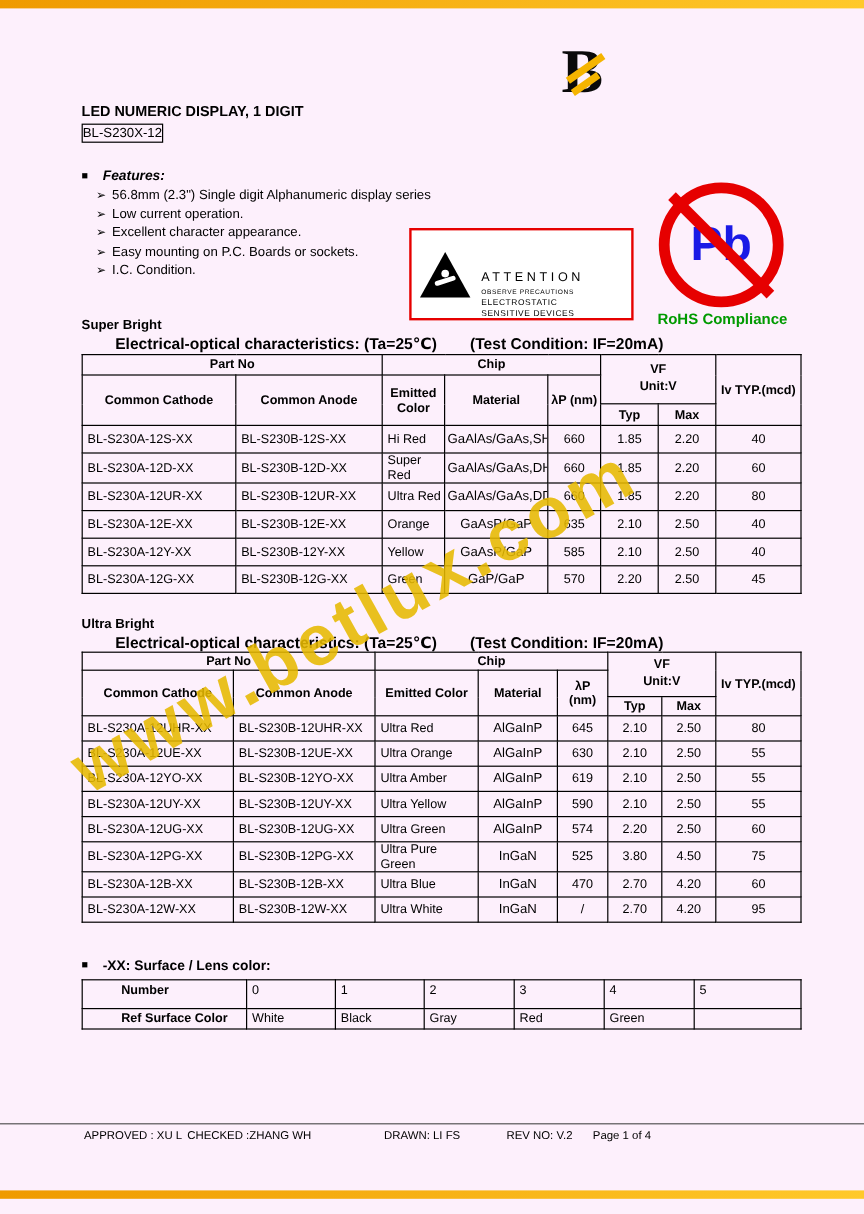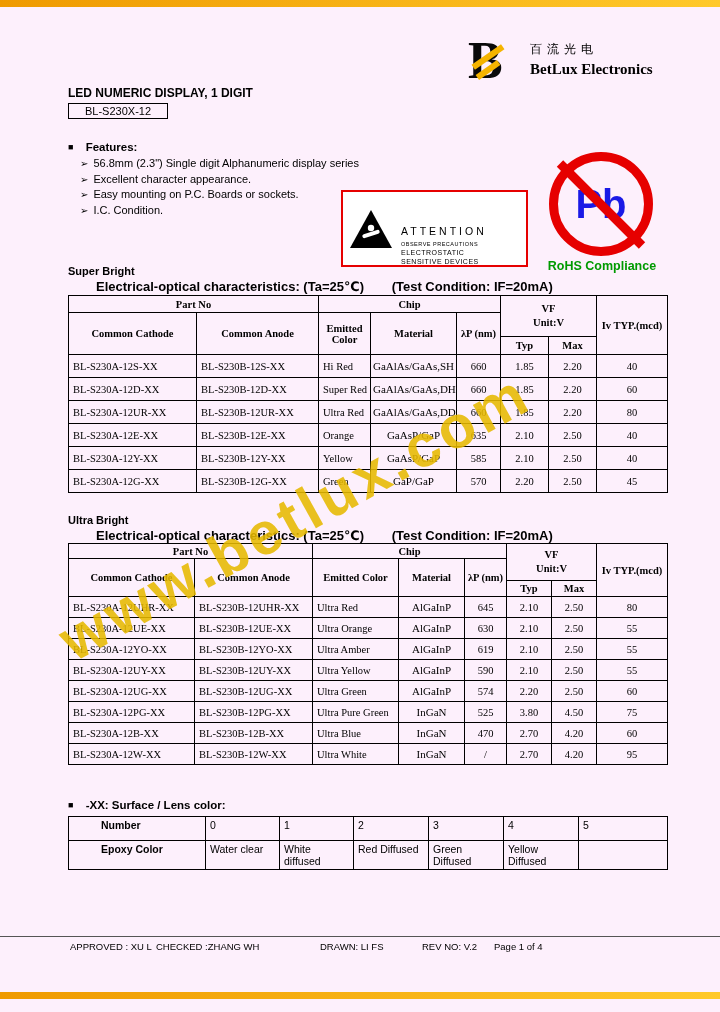--- a/index.html
+++ b/index.html
@@ -15,23 +15,23 @@
   .logo-mark{position:relative;width:54px;height:50px;}
   .logo-b{font-family:"Liberation Serif","DejaVu Serif",serif;font-weight:bold;font-size:52px;line-height:50px;color:#0a0a0a;}
   .logo-stripe{position:absolute;background:#f5b400;height:6px;transform:rotate(-35deg);}
   .s1{width:36px;top:18px;left:2px;}
   .s2{width:26px;top:31px;left:7px;}
   .logo-text{margin-left:8px;padding-top:5px;}
   .logo-cn{font-size:12px;letter-spacing:5px;}
   .logo-en{font-family:"Liberation Serif","DejaVu Serif",serif;font-weight:bold;font-size:15px;margin-top:3px;}
 
   .doc-title{position:absolute;top:86px;left:68px;font-size:12px;font-weight:bold;}
-  .model-box{position:absolute;top:103px;left:68px;border:1px solid #000;font-size:11px;padding:1px 16px;}
-
-  .features-heading{position:absolute;top:141px;left:68px;font-size:11.5px;font-weight:bold;}
+  .model-box{position:absolute;top:103px;left:68px;border:1px solid #000;font-size:11px;padding:1px 0;}
+
+  .features-heading{position:absolute;top:141px;left:68px;font-size:11.5px;font-weight:bold;font-style:italic;}
   .sq{font-size:9px;margin-right:9px;vertical-align:1px;}
   .features-list{position:absolute;top:156px;left:80px;list-style:none;font-size:11px;line-height:14.6px;}
   .features-list .bullet{margin-right:5px;font-size:10px;}
 
   
   .esd-box{position:absolute;top:190px;left:341px;width:187px;height:77px;border:2px solid #e60000;background:#fff;display:flex;align-items:center;padding:6px;}
   .esd-text{margin-left:8px;line-height:1.3;margin-top:34px;}
   .esd-title{font-size:10.5px;letter-spacing:3px;margin-bottom:3px;}
   .esd-line{font-size:7px;letter-spacing:.5px;}
   .esd-line.first{font-size:5.5px;}
@@ -47,21 +47,21 @@
   .sb-h{top:265px}
   .ub-h{top:514px}
   .cond-line{position:absolute;left:96px;font-size:13px;font-weight:bold;}
   .sb-c{top:279px}
   .ub-c{top:528px}
   .cond-right{margin-left:24px;}
 
   .tbl-wrap{position:absolute;left:68px;}
   .sb-t{top:295px}
   .ub-t{top:543px}
-  .spec-table{border-collapse:collapse;width:600px;table-layout:fixed;font-size:10.5px;font-family:Liberation Serif, serif;}
+  .spec-table{border-collapse:collapse;width:600px;table-layout:fixed;font-size:10.5px;}
   .spec-table th,.spec-table td{border:1px solid #000;text-align:center;vertical-align:middle;padding:0 2px;overflow:hidden;}
   .spec-table th{font-weight:bold;}
   .sb-t tr.h1{height:17px}.sb-t tr.h2{height:24px}.sb-t tr.h3{height:18px}
   .ub-t tr.h1{height:15px}.ub-t tr.h2{height:22px}.ub-t tr.h3{height:16px}
   .sb-t tbody td{height:23px}
   .ub-t tbody td{height:21px}
   .spec-table td.c-cc,.spec-table td.c-ca,.spec-table td.c-color{text-align:left;padding-left:4px;}
   .spec-table td.c-material{font-size:11px;}
   .vf-th div{line-height:1.3}
 
@@ -89,35 +89,32 @@
 
 <div class="page">
   <div class="bar top"></div>
 
   <div class="logo">
     <div class="logo-mark">
       <span class="logo-b">B</span>
       <span class="logo-stripe s1"></span>
       <span class="logo-stripe s2"></span>
     </div>
-    <div class="logo-text">
-      <div class="logo-cn">百流光电</div>
-      <div class="logo-en">BetLux Electronics</div>
-    </div>
   </div>
 
   <div class="doc-title">LED NUMERIC DISPLAY, 1 DIGIT</div>
   <div class="model-box">BL-S230X-12</div>
 
   <div class="features-heading">
     <span class="sq">■</span>
     <span>Features:</span>
   </div>
   <ul class="features-list">
       <li><span class="bullet">➢</span><span>56.8mm (2.3") Single digit Alphanumeric display series</span></li>
+      <li><span class="bullet">➢</span><span>Low current operation.</span></li>
       <li><span class="bullet">➢</span><span>Excellent character appearance.</span></li>
       <li><span class="bullet">➢</span><span>Easy mounting on P.C. Boards or sockets.</span></li>
       <li><span class="bullet">➢</span><span>I.C. Condition.</span></li>
     </ul>
 
   <div class="esd-box">
     <svg class="esd-tri" viewBox="0 0 44 40" width="44" height="40">
       <polygon points="22,1 43,39 1,39" fill="#000"></polygon>
       <g fill="#fff">
         <circle cx="22" cy="19" r="3.2"></circle>
@@ -387,26 +384,26 @@
         <tr>
           <td class="c-label">Number</td>
           <td class="c-c0">0</td>
           <td class="c-c1">1</td>
           <td class="c-c2">2</td>
           <td class="c-c3">3</td>
           <td class="c-c4">4</td>
           <td class="c-c5">5</td>
         </tr>
         <tr>
-          <td class="c-label">Epoxy Color</td>
-          <td class="c-c0">Water clear</td>
-          <td class="c-c1">White diffused</td>
-          <td class="c-c2">Red Diffused</td>
-          <td class="c-c3">Green Diffused</td>
-          <td class="c-c4">Yellow Diffused</td>
+          <td class="c-label">Ref Surface Color</td>
+          <td class="c-c0">White</td>
+          <td class="c-c1">Black</td>
+          <td class="c-c2">Gray</td>
+          <td class="c-c3">Red</td>
+          <td class="c-c4">Green</td>
           <td class="c-c5"></td>
         </tr>
       </tbody>
   </table>
 
   <div class="watermark">www.betlux.com</div>
 
   <div class="footer-rule"></div>
   <div class="footer-line1">
     <span class="f-approved">APPROVED : XU L</span>

